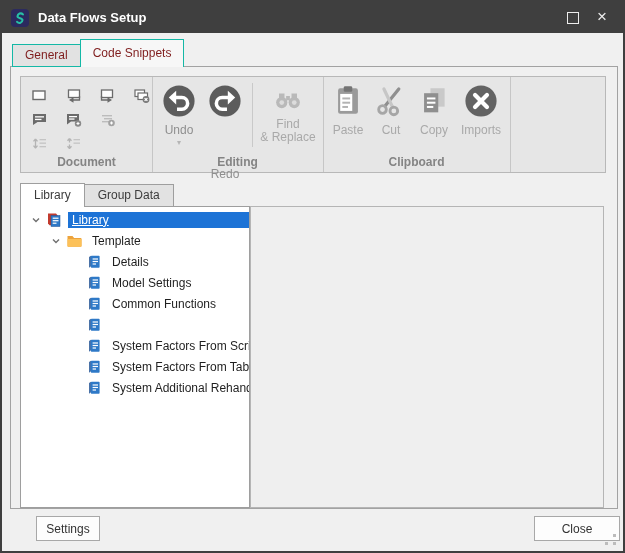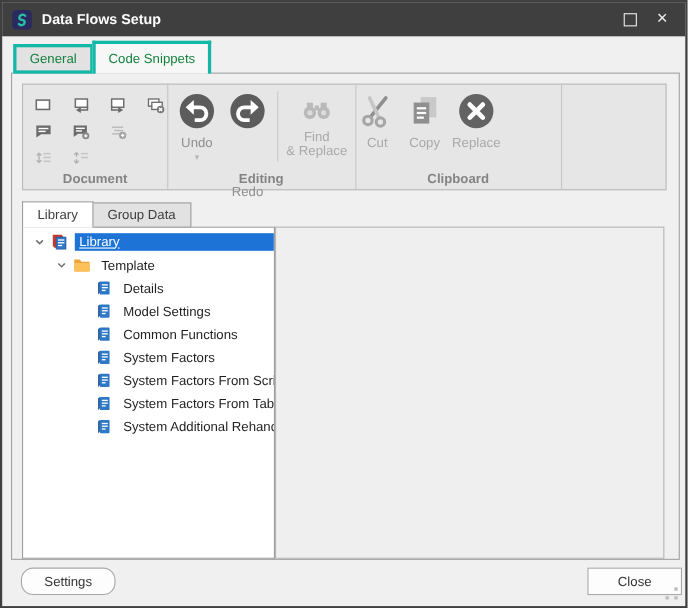--- a/index.html
+++ b/index.html
@@ -10,22 +10,22 @@
   }
   .window{position:absolute;inset:0;border:2px solid #3f3f3f;box-sizing:border-box;background:#f0f0f0;}
   
   .titlebar{position:absolute;top:0;left:0;right:0;height:31px;background:#3f3f3f;display:flex;align-items:center;}
   .app-icon{width:18px;height:18px;margin-left:9px;flex:0 0 auto;}
   .win-title{color:#ffffff;font-weight:bold;font-size:13px;margin-left:9px;white-space:nowrap;}
   .tb-max{position:absolute;right:44px;top:10px;width:10px;height:10px;border:1px solid #ededed;cursor:pointer;}
   .tb-close{position:absolute;right:10px;top:2px;width:22px;height:26px;color:#ededed;font-size:17px;line-height:26px;text-align:center;cursor:pointer;}
   
   .tabstrip{position:absolute;left:10px;top:37px;height:28px;display:flex;align-items:flex-end;z-index:3;}
-  .tab{height:21px;line-height:21px;padding:0 12px;font-size:12px;color:#15803d;
-       background:#e2e2e2;border:3px solid #14b8a6;margin-right:-1px;cursor:pointer;}
+  .tab{height:21px;line-height:21px;padding:0 12px;font-size:12px;color:#7f1d1d;
+       background:#e2e2e2;border:1px solid #14b8a6;margin-right:-1px;cursor:pointer;}
   .tab.active{height:27px;line-height:26px;background:#f7f7f7;border-bottom:none;position:relative;z-index:4;}
   
   .page{position:absolute;left:8px;top:64px;width:608px;height:443px;border:1px solid #a2a2a2;background:#f0f0f0;box-sizing:border-box;}
   
   .ribbon{position:absolute;left:9px;top:9px;width:586px;height:97px;background:#e6e6e6;border:1px solid #b8b8b8;box-sizing:border-box;}
   .rgroup{position:absolute;top:0;bottom:0;border-right:1px solid #c6c6c6;}
   .rgroup-label{position:absolute;bottom:3px;left:0;right:0;text-align:center;font-size:12px;font-weight:bold;color:#848484;}
   .smallgrid{position:absolute;top:0;left:0;right:0;bottom:18px;}
   .sbtn{position:absolute;width:20px;height:20px;display:flex;align-items:center;justify-content:center;cursor:pointer;}
   .bigrow{position:absolute;top:0;left:0;right:0;bottom:16px;display:flex;align-items:flex-start;}
@@ -45,21 +45,21 @@
   .rightpanel{position:absolute;left:239px;top:139px;width:354px;height:302px;background:#efefef;border:1px solid #b5b5b5;box-sizing:border-box;}
   .trow{height:21px;display:flex;align-items:center;font-size:12px;color:#1f1f1f;cursor:pointer;}
   .chev{width:20px;flex:0 0 auto;display:flex;align-items:center;justify-content:center;}
   .ticon{width:16px;height:16px;flex:0 0 auto;margin-right:6px;}
   .tlbl{padding:1px 4px;white-space:nowrap;}
   .tlbl.selected{background:#1d73d6;color:#ffffff;text-decoration:underline;flex:1;}
   .lv0{padding-left:5px;} .lv1{padding-left:25px;} .lv2{padding-left:45px;}
   
   .fbtn{position:absolute;top:514px;height:25px;background:#fdfdfd;border:1px solid #a8a8a8;box-sizing:border-box;
         font-size:12px;color:#333333;display:flex;align-items:center;justify-content:center;cursor:pointer;}
-  #btn-settings{left:17px;width:86px;border-radius:11px;}
+  #btn-settings{left:34px;width:64px;}
   #btn-close{left:532px;width:86px;}
   .grip{position:absolute;right:7px;bottom:6px;width:11px;height:11px;}
   .grip i{position:absolute;width:3px;height:3px;background:#bcbcbc;}
   .grip i:nth-child(1){right:0;top:0;}
   .grip i:nth-child(2){right:0;bottom:0;}
   .grip i:nth-child(3){left:0;bottom:0;}
 </style>
 </head>
 <body>
 
@@ -192,20 +192,31 @@
               <span>Find</span><br>
               <span>&amp; Replace</span>
             </span>
           </div>
         </div>
         <div class="rgroup-label">Editing</div>
       </div>
 
       <div class="rgroup" style="left:302px;width:187px;">
         <div class="bigrow">
+          <div class="bigbtn" style="width:46px;margin-left:2px;">
+            <svg class="bicon" viewBox="0 0 24 24">
+              <rect x="5" y="3" width="14" height="18" rx="1.5" fill="#9a9a9a"></rect>
+              <rect x="9" y="1.5" width="6" height="4" rx="1" fill="#747474"></rect>
+              <rect x="6.5" y="7" width="8.5" height="12" fill="#ffffff"></rect>
+              <rect x="8" y="9.5" width="5.5" height="1.4" fill="#b3b3b3"></rect>
+              <rect x="8" y="12.5" width="5.5" height="1.4" fill="#b3b3b3"></rect>
+              <rect x="8" y="15.5" width="4" height="1.4" fill="#b3b3b3"></rect>
+              </svg>
+            <span class="blbl disabled">Paste</span>
+          </div>
           <div class="bigbtn" style="width:40px;">
             <svg class="bicon" viewBox="0 0 24 24">
               <path d="M7.8 15.5 L17.5 3.5" stroke="#8f8f8f" stroke-width="2.3" stroke-linecap="round"></path>
               <path d="M13.2 16.5 L7 3.5" stroke="#c6c6c6" stroke-width="2.3" stroke-linecap="round"></path>
               <circle cx="6" cy="18" r="2.7" fill="none" stroke="#a6a6a6" stroke-width="2"></circle>
               <circle cx="14" cy="19" r="2.7" fill="none" stroke="#a6a6a6" stroke-width="2"></circle>
               </svg>
             <span class="blbl disabled">Cut</span>
           </div>
           <div class="bigbtn" style="width:46px;">
@@ -216,21 +227,21 @@
               <rect x="7" y="12.5" width="6" height="1.4" fill="#ffffff"></rect>
               <rect x="7" y="15.5" width="4.5" height="1.4" fill="#ffffff"></rect>
               </svg>
             <span class="blbl disabled">Copy</span>
           </div>
           <div class="bigbtn" style="width:48px;">
             <svg class="bicon" viewBox="0 0 24 24">
               <circle cx="12" cy="12" r="11" fill="#636363"></circle>
               <path d="M7.8 7.8 L16.2 16.2 M16.2 7.8 L7.8 16.2" stroke="#fff" stroke-width="3" stroke-linecap="round"></path>
               </svg>
-            <span class="blbl disabled">Replace</span>
+            <span class="blbl disabled">Imports</span>
           </div>
         </div>
         <div class="rgroup-label">Clipboard</div>
       </div>
     </div>
 
     <div class="subtabs">
       <div class="stab active">Library</div>
       <div class="stab">Group Data</div>
     </div>
@@ -304,21 +315,20 @@
 
       <div class="trow lv2">
         <span class="chev"></span>
         <svg class="ticon" viewBox="0 0 16 16">
           <path d="M3.2 3 L4.8 1.8 v10.4 L3.2 13.8 z" fill="#1d4f91"></path>
           <rect x="4.8" y="1.8" width="8.8" height="12" rx="0.8" fill="#2e79c7"></rect>
           <rect x="6.6" y="4.4" width="5.4" height="1.2" fill="#fff"></rect>
           <rect x="6.6" y="6.9" width="5.4" height="1.2" fill="#fff"></rect>
           <rect x="6.6" y="9.4" width="3.4" height="1.2" fill="#fff"></rect>
           </svg>
-        <span class="tlbl">System Factors</span>
       </div>
 
       <div class="trow lv2">
         <span class="chev"></span>
         <svg class="ticon" viewBox="0 0 16 16">
           <path d="M3.2 3 L4.8 1.8 v10.4 L3.2 13.8 z" fill="#1d4f91"></path>
           <rect x="4.8" y="1.8" width="8.8" height="12" rx="0.8" fill="#2e79c7"></rect>
           <rect x="6.6" y="4.4" width="5.4" height="1.2" fill="#fff"></rect>
           <rect x="6.6" y="6.9" width="5.4" height="1.2" fill="#fff"></rect>
           <rect x="6.6" y="9.4" width="3.4" height="1.2" fill="#fff"></rect>

